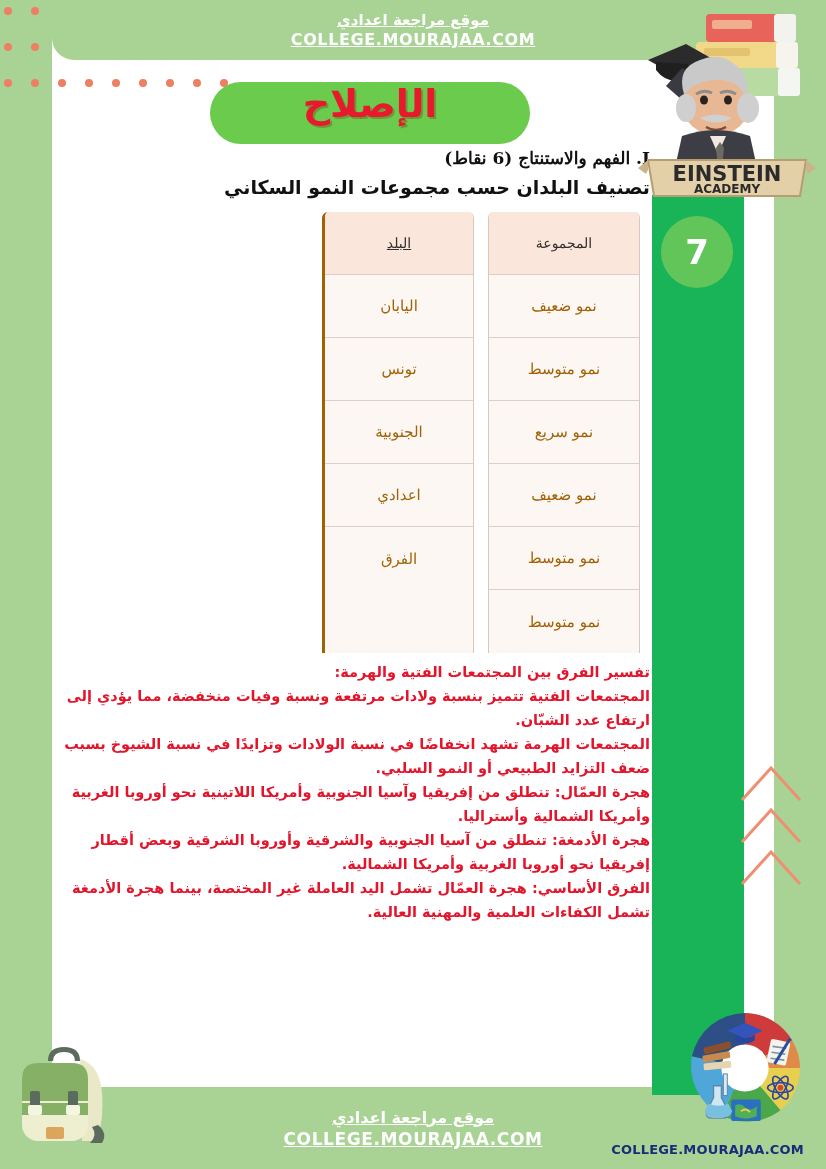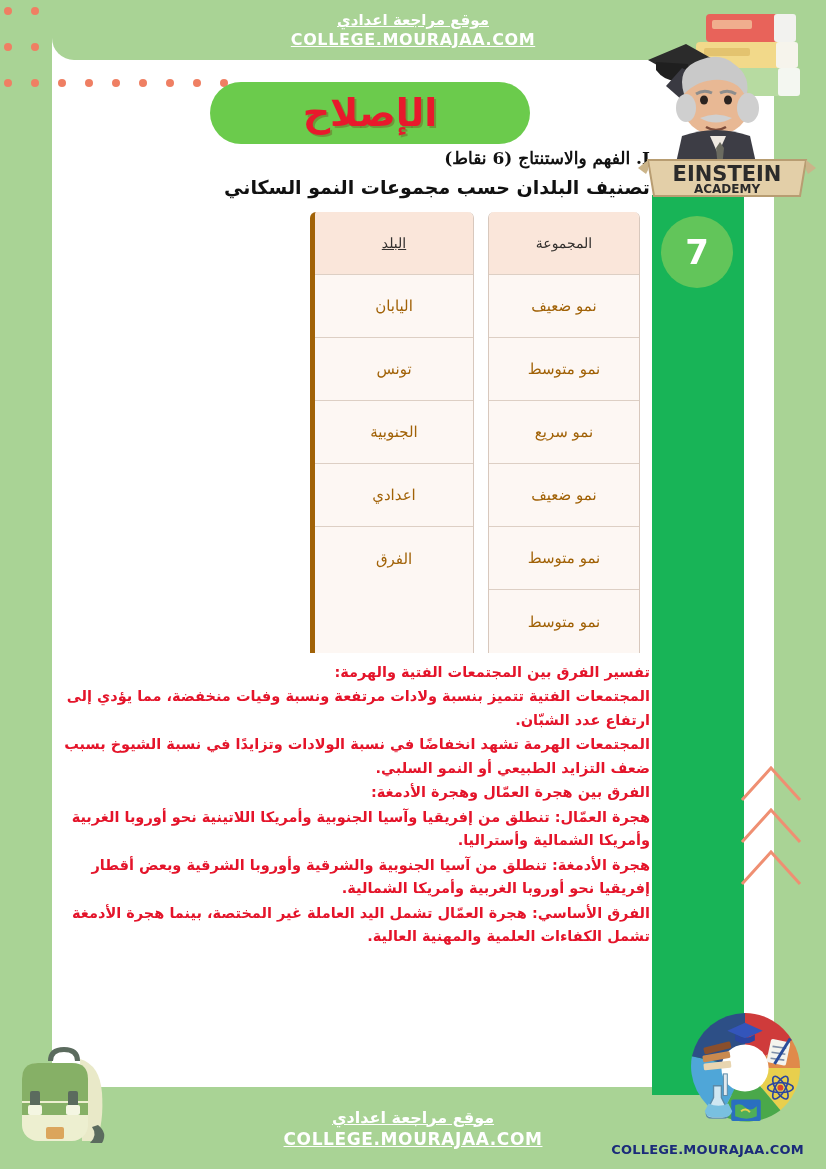--- a/index.html
+++ b/index.html
@@ -137,21 +137,21 @@
 
   
   .title-pill {
     margin: 12px 0 0 0;
     width: 320px;
     margin-right: 120px;
     height: 62px;
     background: #6bcb4c;
     border-radius: 34px;
     display: flex;
-    align-items: center;
+    align-items: flex-start;
     justify-content: center;
   }
   .title-pill span {
     font-size: 38px;
     font-weight: bold;
     color: #e8192c;
     text-shadow: 2px 2px 0 rgba(120,0,0,.25);
     letter-spacing: 1px;
   }
 
@@ -185,21 +185,21 @@
     margin-left: auto;
   }
   .tcol {
     display: flex;
     flex-direction: column;
     background: #fdf7f3;
     border-radius: 6px 6px 0 0;
     overflow: hidden;
   }
   .tcol.col-group { width: 152px; border-right: 1px solid #d8c8bd; border-left: 1px solid #d8c8bd; }
-  .tcol.col-country { width: 164px; border-right: 1px solid #d8c8bd; border-left: 5px solid #a16207; }
+  .tcol.col-country { width: 152px; border-right: 1px solid #d8c8bd; border-left: 3px solid #a16207; }
   .tcell {
     height: 63px;
     display: flex;
     align-items: center;
     justify-content: center;
     font-size: 15px;
     color: #a16207;
     border-bottom: 1px solid #ddcfc4;
     direction: rtl;
     font-family: "DejaVu Serif", "Liberation Serif", serif;
@@ -407,21 +407,20 @@
         <div class="tcell">الجنوبية</div>
         <div class="tcell">اعدادي</div>
         <div class="tcell last">الفرق</div>
       </div>
   </div>
 
   <div class="answers" id="answers">
       <p>تفسير الفرق بين المجتمعات الفتية والهرمة:</p>
       <p>المجتمعات الفتية تتميز بنسبة ولادات مرتفعة ونسبة وفيات منخفضة، مما يؤدي إلى ارتفاع عدد الشبّان.</p>
       <p>المجتمعات الهرمة تشهد انخفاضًا في نسبة الولادات وتزايدًا في نسبة الشيوخ بسبب ضعف التزايد الطبيعي أو النمو السلبي.</p>
-      <p>الفرق بين هجرة العمّال وهجرة الأدمغة:</p>
       <p>هجرة العمّال: تنطلق من إفريقيا وآسيا الجنوبية وأمريكا اللاتينية نحو أوروبا الغربية وأمريكا الشمالية وأستراليا.</p>
       <p>هجرة الأدمغة: تنطلق من آسيا الجنوبية والشرقية وأوروبا الشرقية وبعض أقطار إفريقيا نحو أوروبا الغربية وأمريكا الشمالية.</p>
       <p>الفرق الأساسي: هجرة العمّال تشمل اليد العاملة غير المختصة، بينما هجرة الأدمغة تشمل الكفاءات العلمية والمهنية العالية.</p>
     </div>
 </div>
 
 <div class="footer-band">
   <div class="footer-ar">موقع مراجعة اعدادي</div>
   <div class="footer-url">COLLEGE.MOURAJAA.COM</div>
 </div>

